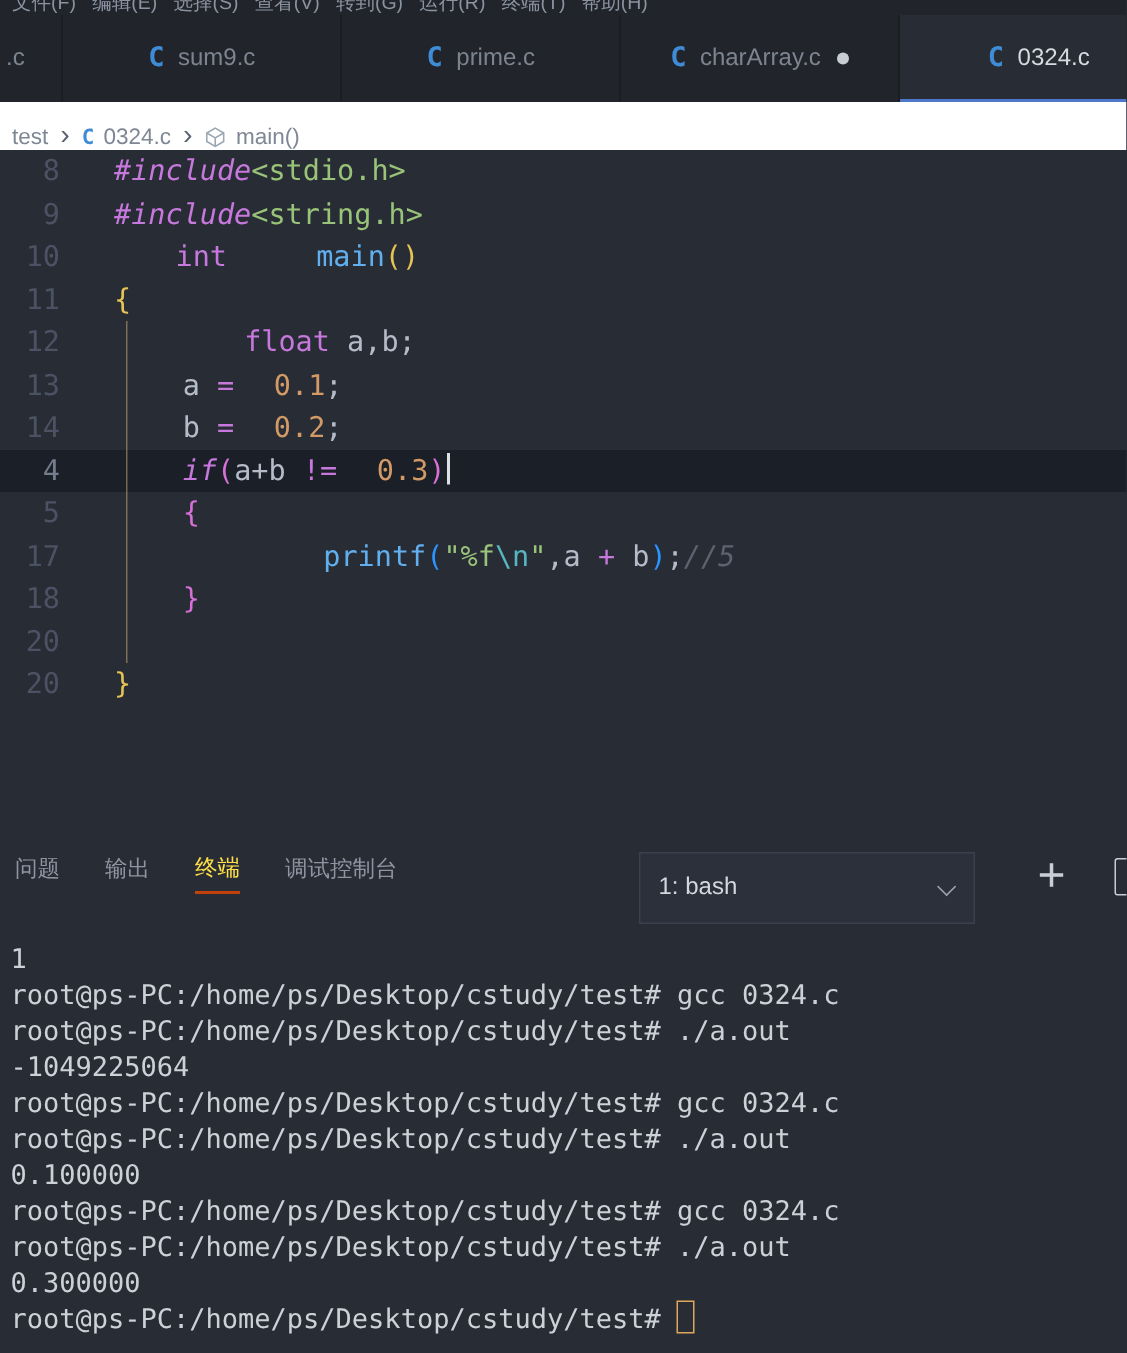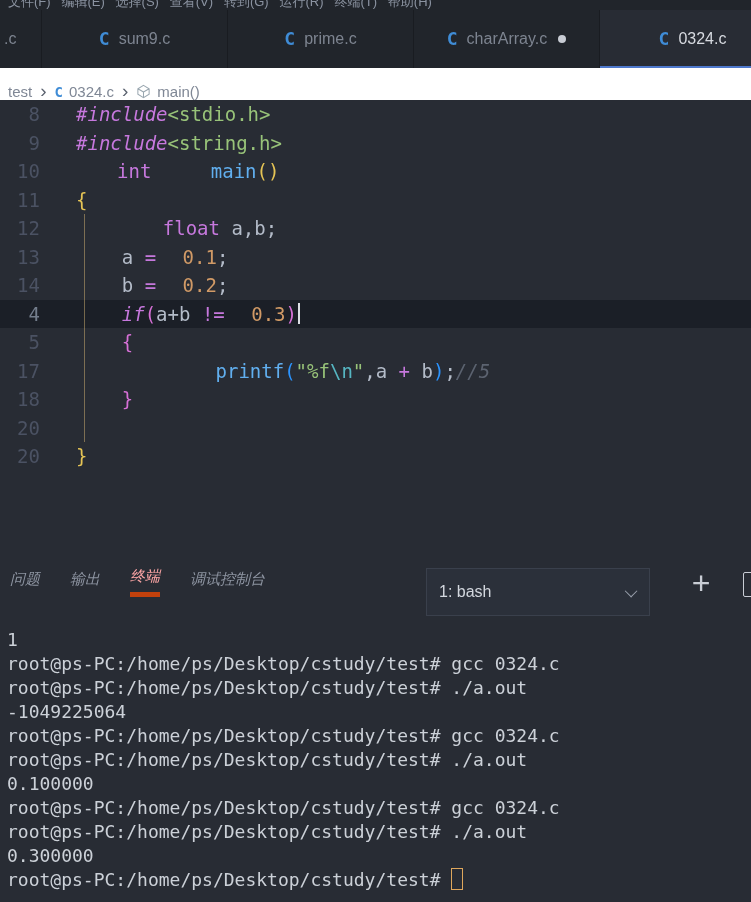--- a/index.html
+++ b/index.html
@@ -49,22 +49,22 @@
   .tk-num{color:#d19a66;margin-left:15px;}
   .tk-cmt{color:#5c6370;font-style:italic;}
   .tk-b1{color:#e5c455;}
   .tk-b2{color:#d670d6;}
   .tk-b3{color:#2b94ff;}
   .tk-txt{color:#b4bcc9;}
 
   
   .panel-header{position:absolute;top:558px;left:0;right:0;height:48px;display:flex;align-items:center;background:#282c34;}
   .panel-tabs{display:flex;gap:30px;padding-left:10px;align-items:center;}
-  .ptab{color:#8e95a2;font-size:15px;padding-bottom:6px;cursor:pointer;white-space:nowrap;font-style:italic;}
-  .ptab.active{color:#fca5a5;border-bottom:5px solid #c2410c;}
+  .ptab{color:#8e95a2;font-size:15px;padding-bottom:6px;cursor:pointer;white-space:nowrap;}
+  .ptab.active{color:#fde047;border-bottom:2px solid #c2410c;}
 
   .shell-select{position:absolute;left:426px;top:568px;width:224px;height:48px;background:#2b303a;
        border:1px solid #3a404c;box-sizing:border-box;display:flex;align-items:center;
        padding:0 12px;color:#d3d7de;font-size:16px;cursor:pointer;}
   .chev{margin-left:auto;width:8px;height:8px;border-left:1.5px solid #9aa1ad;border-bottom:1.5px solid #9aa1ad;
        transform:rotate(-45deg) translateY(-2px);}
   .add-terminal{position:absolute;left:684px;top:562px;width:34px;height:42px;color:#c9cdd5;
        font-size:32px;font-weight:100;display:flex;align-items:center;justify-content:center;cursor:pointer;}
   .split-icon{position:absolute;left:743px;top:572px;width:18px;height:23px;border:1.5px solid #c9cdd5;border-radius:2px;cursor:pointer;}
 

